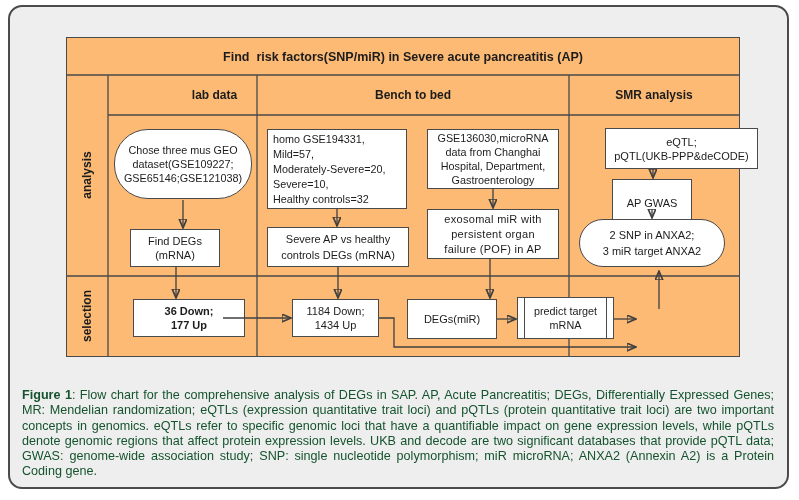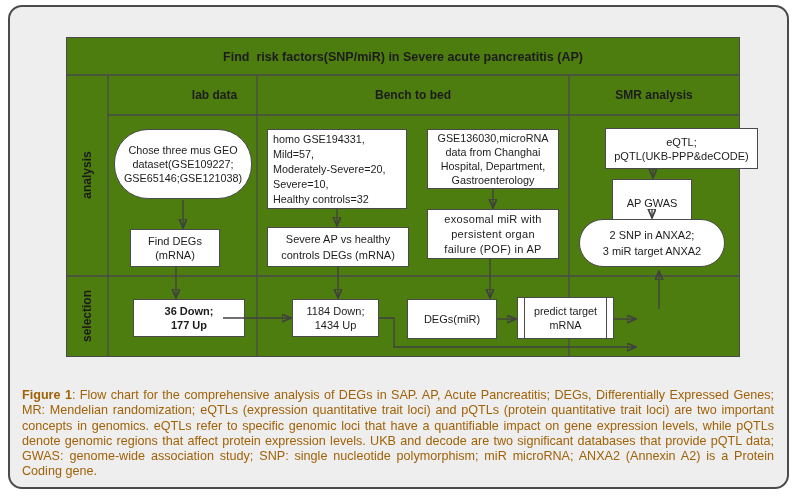--- a/index.html
+++ b/index.html
@@ -1,19 +1,19 @@
 <!DOCTYPE html>
 <html><head>
 <meta charset="utf-8">
 <style>
   html,body{margin:0;padding:0;background:#ffffff;}
   body{width:799px;height:500px;position:relative;font-family:"Liberation Sans","DejaVu Sans",sans-serif;color:#1c1c1c;}
   .card{position:absolute;left:8px;top:5px;width:781px;height:484px;box-sizing:border-box;
         background:#eeeeee;border:2px solid #4b4b4b;border-radius:14px;}
-  .chart{position:absolute;left:56px;top:30px;width:672px;height:318px;background:#4d7c0f;
+  .chart{position:absolute;left:56px;top:30px;width:672px;height:318px;background:#fdba74;
          border:1.5px solid #4a4a4a;}
   .chart svg{position:absolute;left:0;top:0;pointer-events:none;}
   .flow-title{position:absolute;left:0;top:0;width:672px;height:37px;display:flex;align-items:center;
               justify-content:center;font-weight:bold;font-size:12.5px;white-space:pre-wrap;z-index:1;}
   .col-header{position:absolute;display:flex;align-items:center;justify-content:center;
               font-weight:bold;font-size:12px;z-index:1;}
   .row-label{position:absolute;transform:translate(-50%,-50%) rotate(-90deg);font-weight:bold;
              font-size:12px;z-index:1;white-space:nowrap;}
   .node{position:absolute;box-sizing:border-box;background:#ffffff;border:1.4px solid #4a4a4a;
         display:flex;align-items:center;justify-content:center;text-align:center;
@@ -24,21 +24,21 @@
   .node.stadium2{border-radius:25px;line-height:16px;}
   .node.tall2{line-height:16px;}
   .node.predef::before,.node.predef::after{content:"";position:absolute;top:-1px;bottom:-1px;
         width:1.4px;background:#4a4a4a;}
   .node.predef::before{left:6px;}
   .node.predef::after{right:6px;}
   .node.exo{letter-spacing:.3px;line-height:15px;}
   .arrows path{fill:none;stroke:#404040;stroke-width:1.3;}
   .grid path{fill:none;stroke:#4a4a4a;stroke-width:1.3;}
   .caption{position:absolute;left:12px;top:381px;width:752px;margin:0;font-size:12.6px;
-           line-height:15.3px;text-align:justify;color:#a16207;}
+           line-height:15.3px;text-align:justify;color:#14532d;}
   .caption .cap-label{font-weight:bold;}
 </style>
 </head>
 <body>
 
 <div class="card">
 
   <div class="chart">
 
     <svg class="grid" width="672" height="318">

